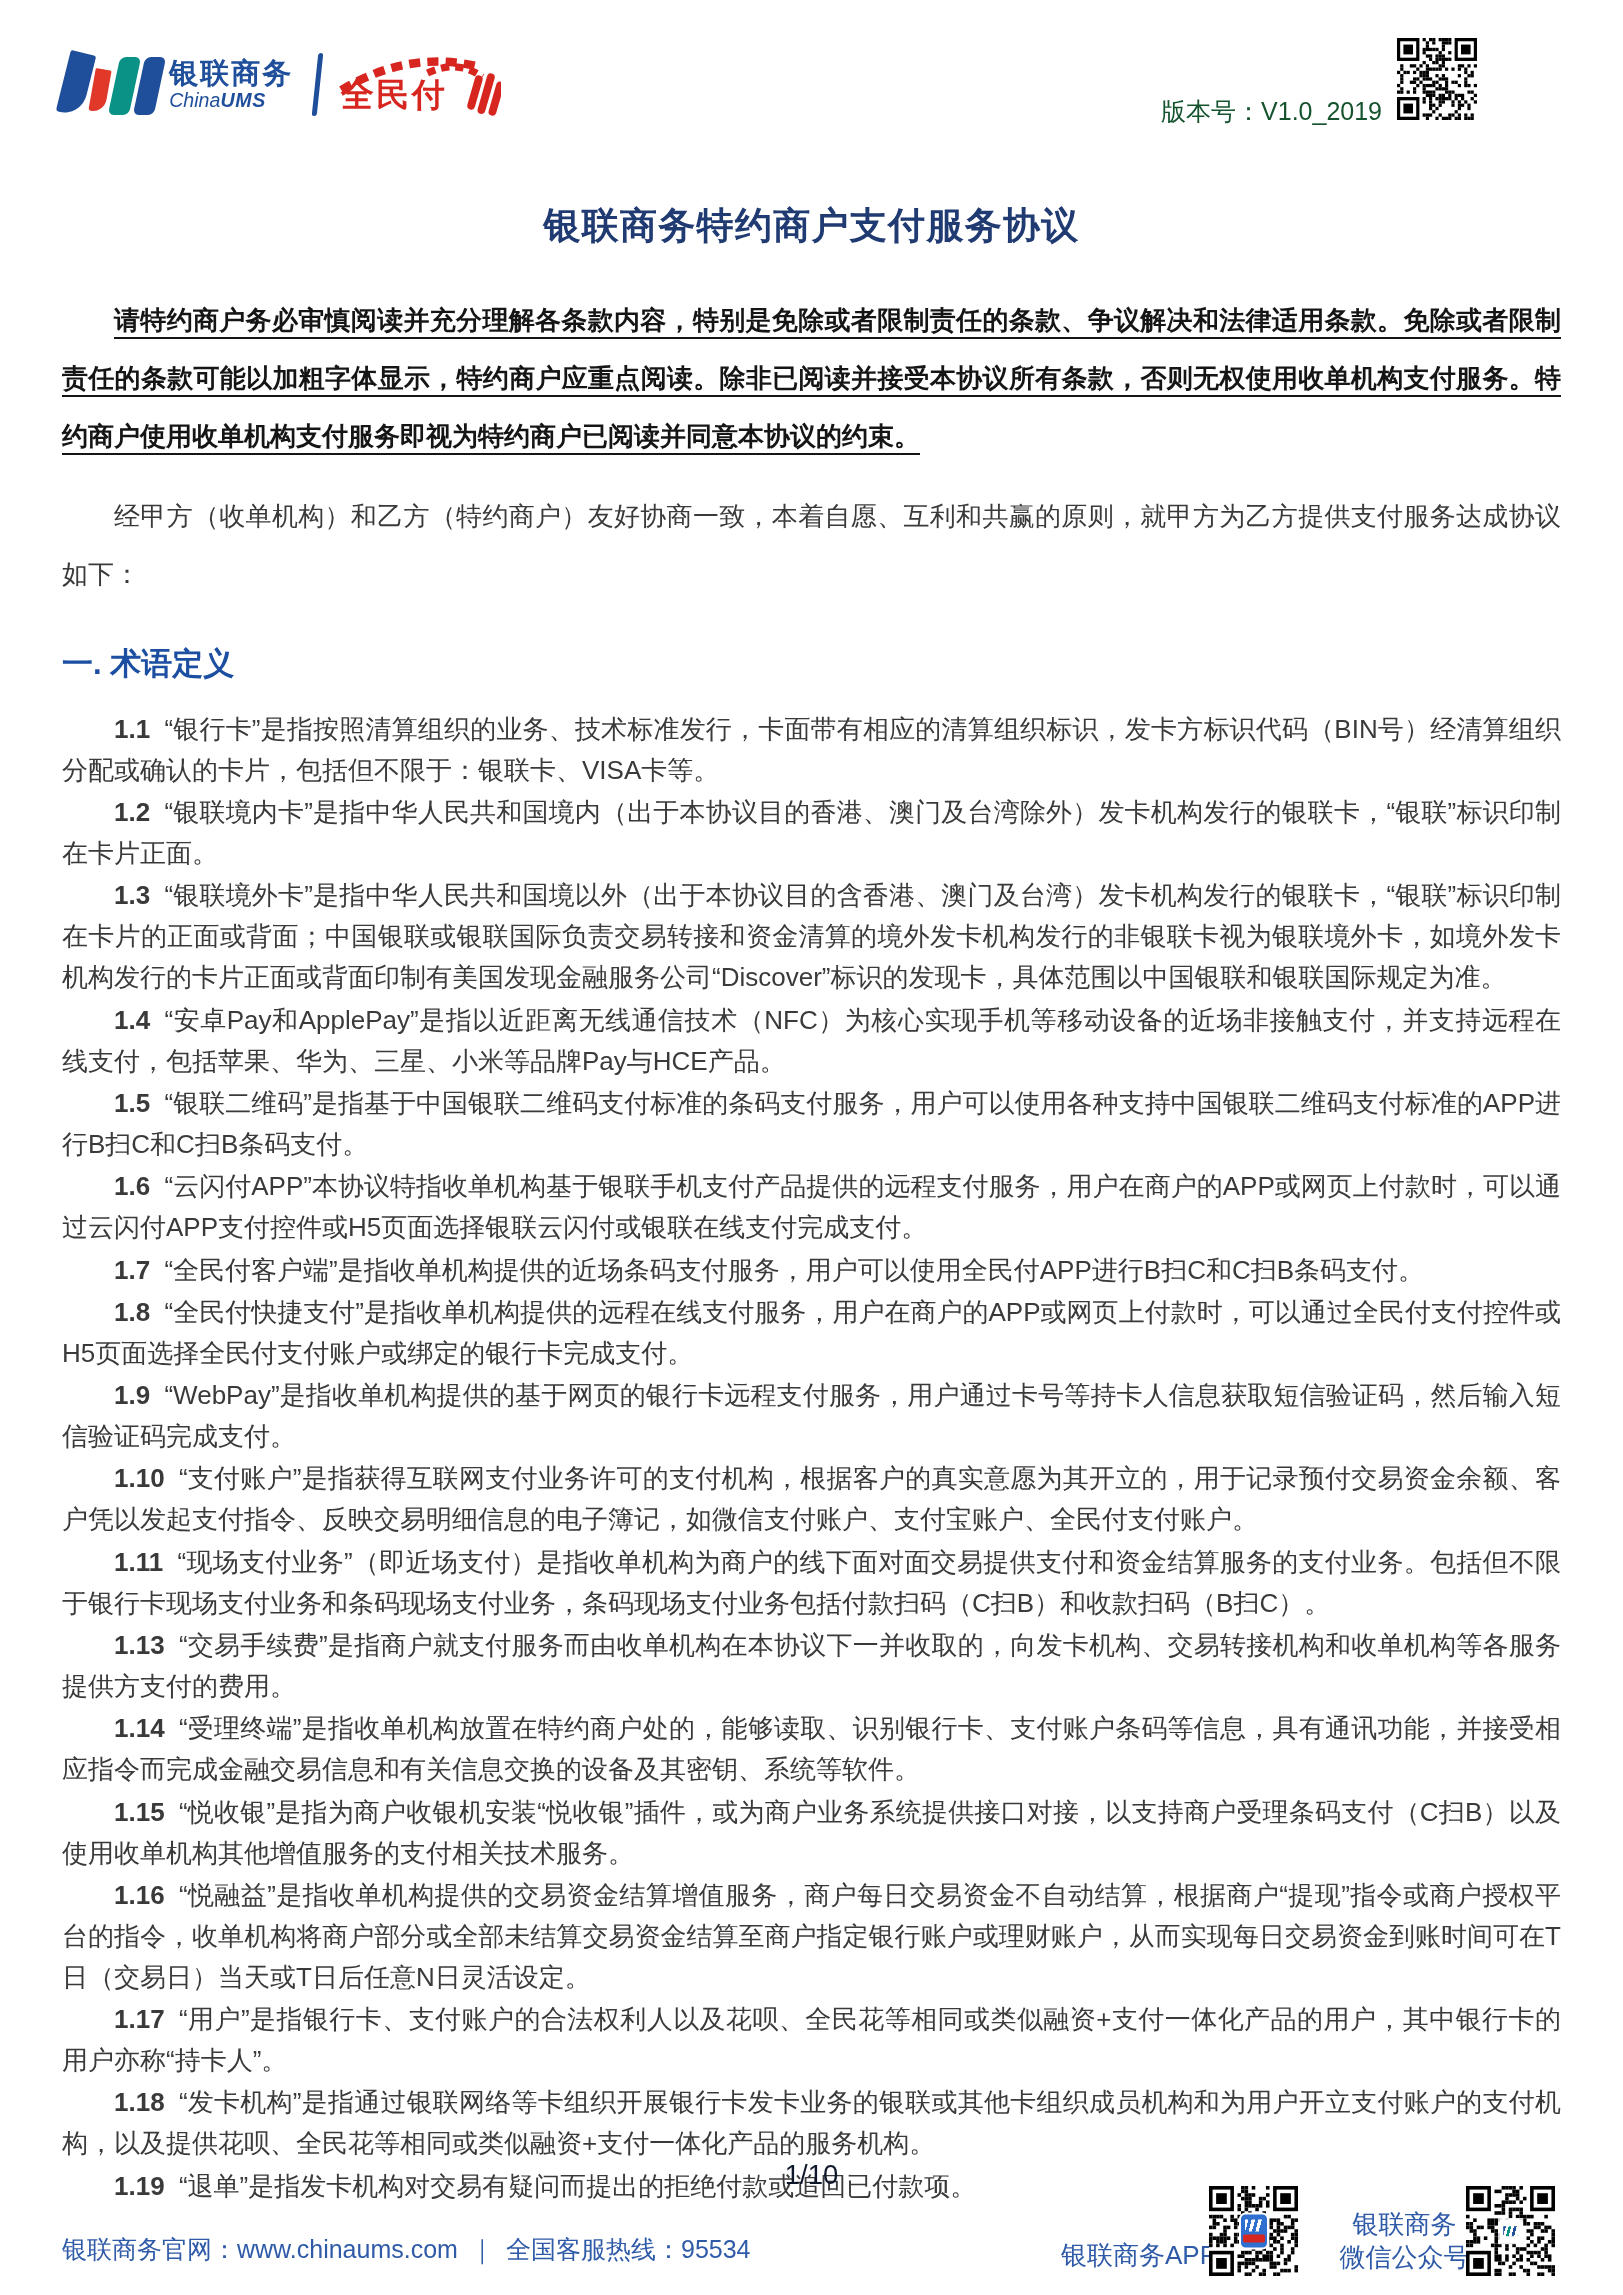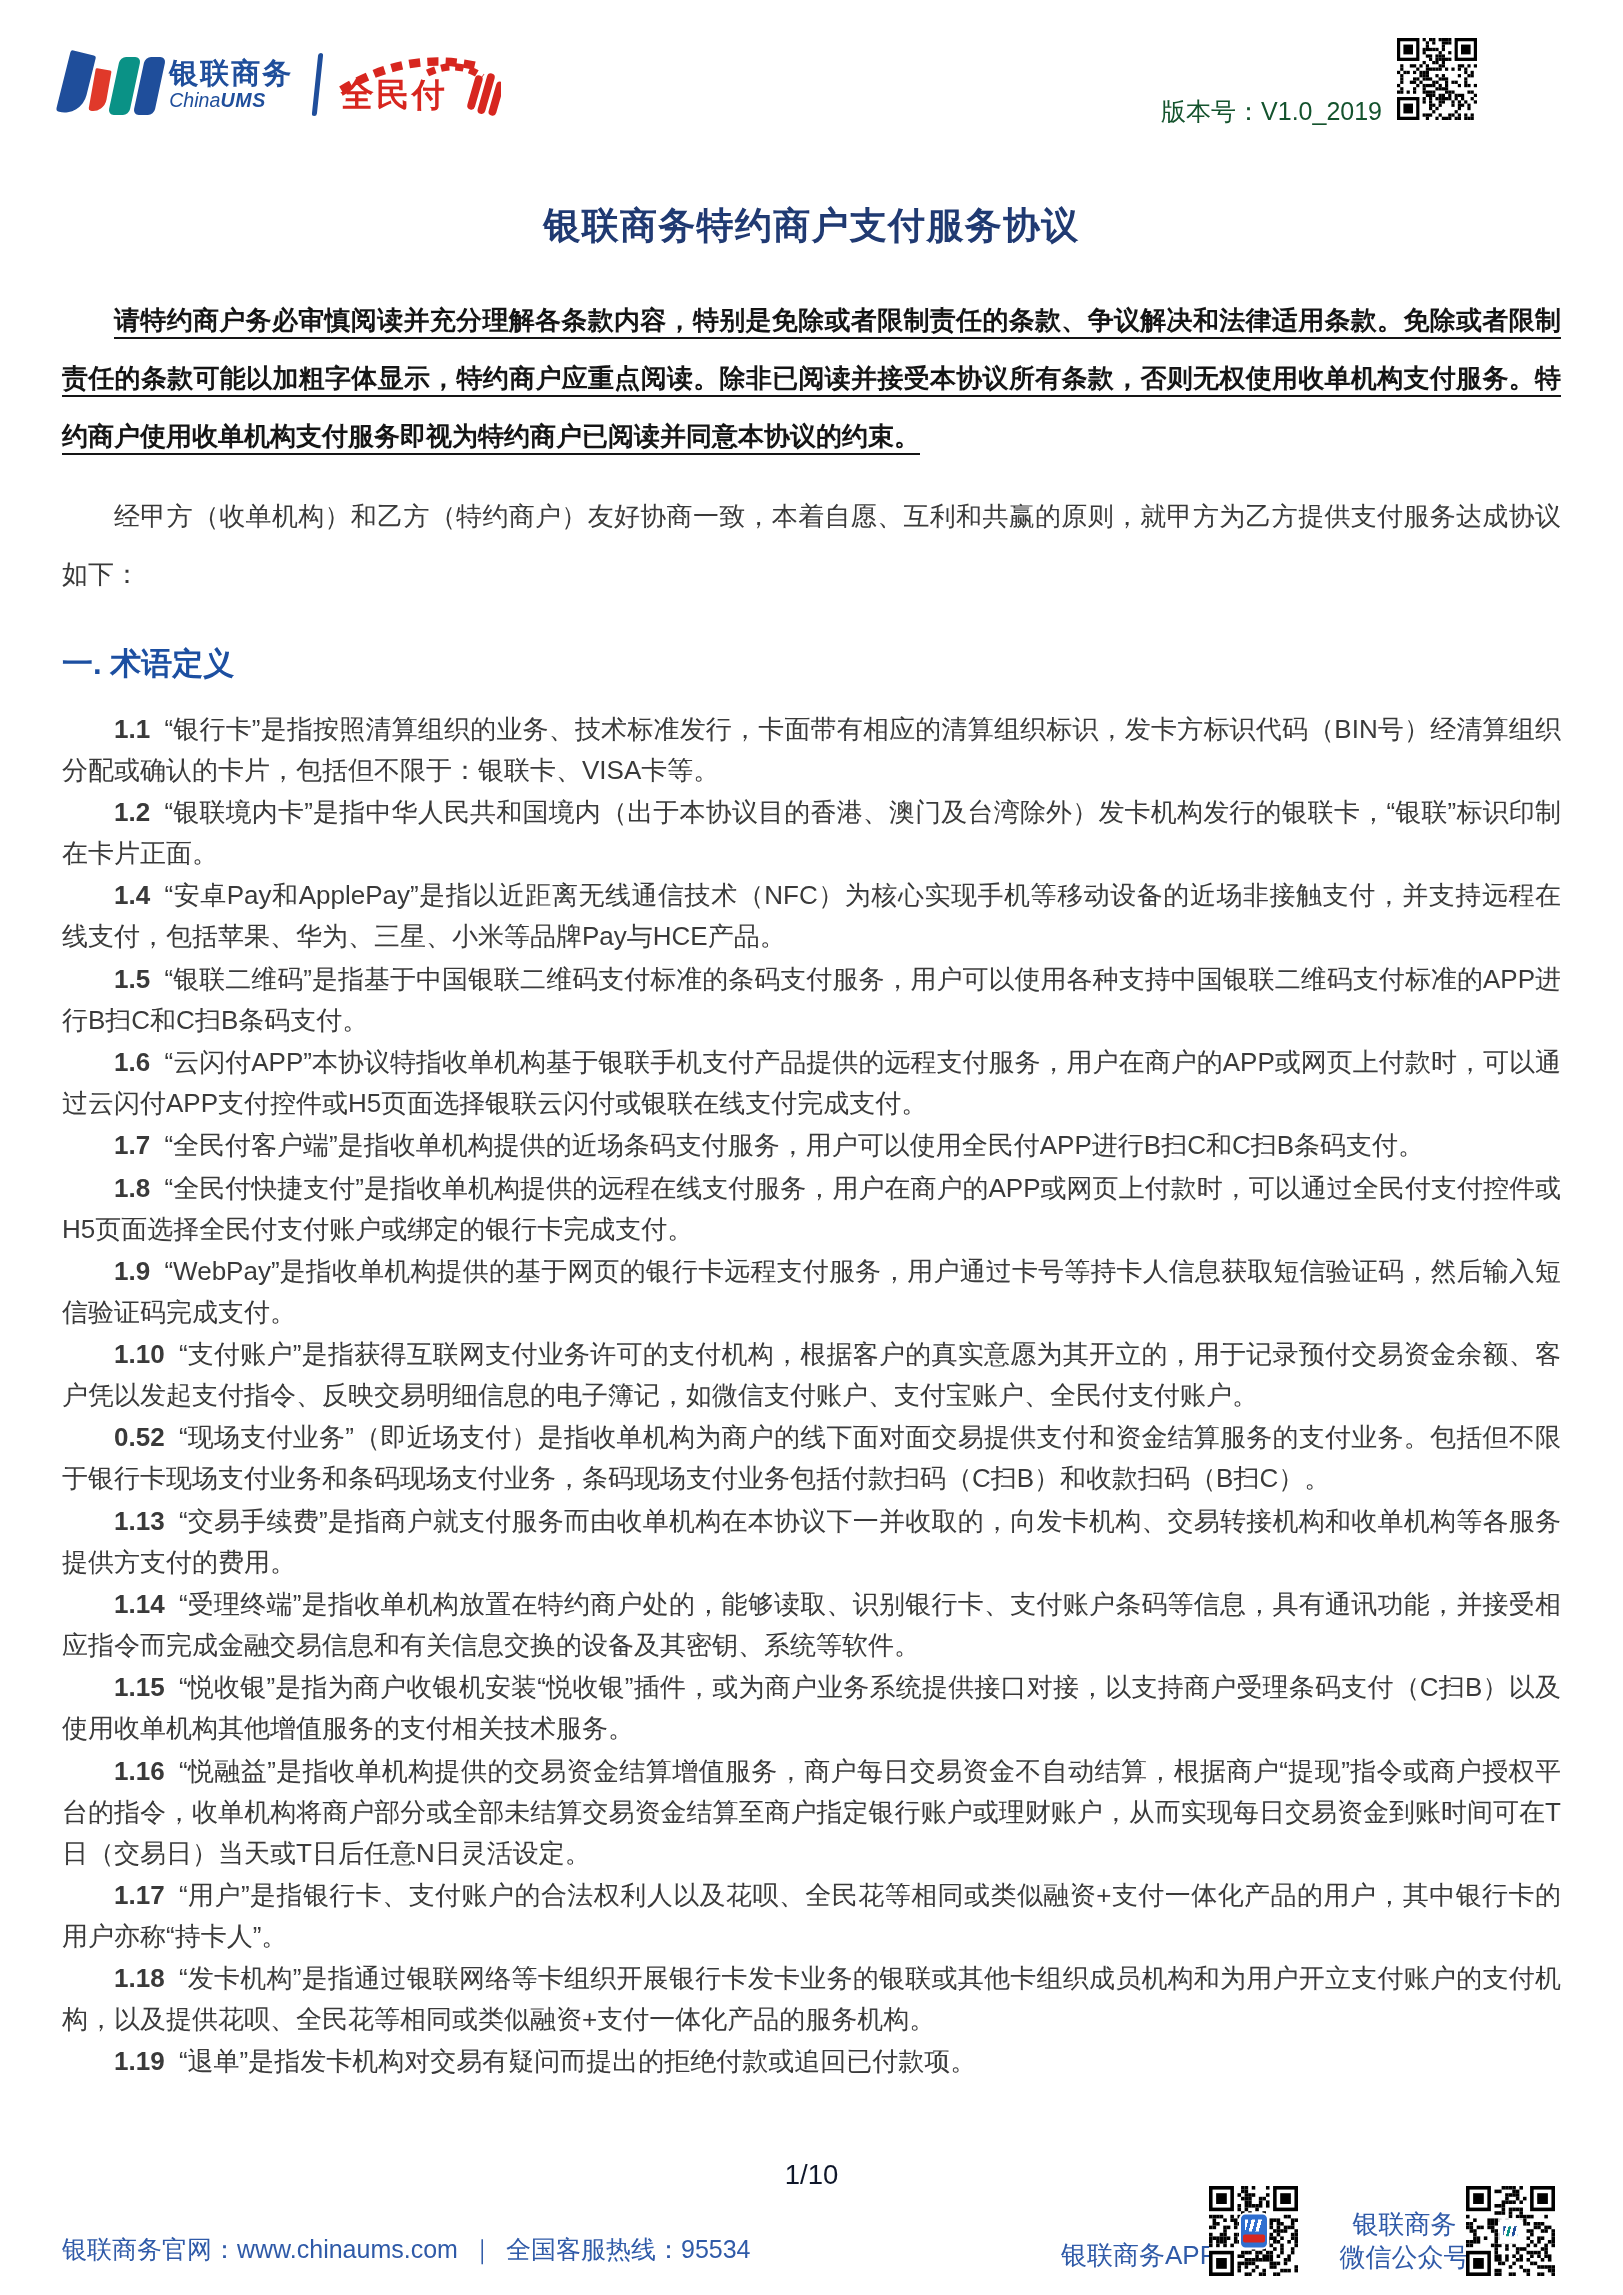--- a/index.html
+++ b/index.html
@@ -300,28 +300,29 @@
     <h1 class="doc-title">银联商务特约商户支付服务协议</h1>
 
     <p class="para intro">请特约商户务必审慎阅读并充分理解各条款内容，特别是免除或者限制责任的条款、争议解决和法律适用条款。免除或者限制责任的条款可能以加粗字体显示，特约商户应重点阅读。除非已阅读并接受本协议所有条款，否则无权使用收单机构支付服务。特约商户使用收单机构支付服务即视为特约商户已阅读并同意本协议的约束。</p>
     <p class="para preamble">经甲方（收单机构）和乙方（特约商户）友好协商一致，本着自愿、互利和共赢的原则，就甲方为乙方提供支付服务达成协议如下：</p>
 
     <h2 class="sec-heading">一. 术语定义</h2>
 
     <div class="items">
       <p class="item"><span class="num">1.1</span><span>“银行卡”是指按照清算组织的业务、技术标准发行，卡面带有相应的清算组织标识，发卡方标识代码（BIN号）经清算组织分配或确认的卡片，包括但不限于：银联卡、VISA卡等。</span></p>
       <p class="item"><span class="num">1.2</span><span>“银联境内卡”是指中华人民共和国境内（出于本协议目的香港、澳门及台湾除外）发卡机构发行的银联卡，“银联”标识印制在卡片正面。</span></p>
+      <p class="item"><span class="num">1.3</span><span>“银联境外卡”是指中华人民共和国境以外（出于本协议目的含香港、澳门及台湾）发卡机构发行的银联卡，“银联”标识印制在卡片的正面或背面；中国银联或银联国际负责交易转接和资金清算的境外发卡机构发行的非银联卡视为银联境外卡，如境外发卡机构发行的卡片正面或背面印制有美国发现金融服务公司“Discover”标识的发现卡，具体范围以中国银联和银联国际规定为准。</span></p>
       <p class="item"><span class="num">1.4</span><span>“安卓Pay和ApplePay”是指以近距离无线通信技术（NFC）为核心实现手机等移动设备的近场非接触支付，并支持远程在线支付，包括苹果、华为、三星、小米等品牌Pay与HCE产品。</span></p>
       <p class="item"><span class="num">1.5</span><span>“银联二维码”是指基于中国银联二维码支付标准的条码支付服务，用户可以使用各种支持中国银联二维码支付标准的APP进行B扫C和C扫B条码支付。</span></p>
       <p class="item"><span class="num">1.6</span><span>“云闪付APP”本协议特指收单机构基于银联手机支付产品提供的远程支付服务，用户在商户的APP或网页上付款时，可以通过云闪付APP支付控件或H5页面选择银联云闪付或银联在线支付完成支付。</span></p>
       <p class="item"><span class="num">1.7</span><span>“全民付客户端”是指收单机构提供的近场条码支付服务，用户可以使用全民付APP进行B扫C和C扫B条码支付。</span></p>
       <p class="item"><span class="num">1.8</span><span>“全民付快捷支付”是指收单机构提供的远程在线支付服务，用户在商户的APP或网页上付款时，可以通过全民付支付控件或H5页面选择全民付支付账户或绑定的银行卡完成支付。</span></p>
       <p class="item"><span class="num">1.9</span><span>“WebPay”是指收单机构提供的基于网页的银行卡远程支付服务，用户通过卡号等持卡人信息获取短信验证码，然后输入短信验证码完成支付。</span></p>
       <p class="item"><span class="num">1.10</span><span>“支付账户”是指获得互联网支付业务许可的支付机构，根据客户的真实意愿为其开立的，用于记录预付交易资金余额、客户凭以发起支付指令、反映交易明细信息的电子簿记，如微信支付账户、支付宝账户、全民付支付账户。</span></p>
-      <p class="item"><span class="num">0.52</span><span>“现场支付业务”（即近场支付）是指收单机构为商户的线下面对面交易提供支付和资金结算服务的支付业务。包括但不限于银行卡现场支付业务和条码现场支付业务，条码现场支付业务包括付款扫码（C扫B）和收款扫码（B扫C）。</span></p>
+      <p class="item"><span class="num">1.11</span><span>“现场支付业务”（即近场支付）是指收单机构为商户的线下面对面交易提供支付和资金结算服务的支付业务。包括但不限于银行卡现场支付业务和条码现场支付业务，条码现场支付业务包括付款扫码（C扫B）和收款扫码（B扫C）。</span></p>
       <p class="item"><span class="num">1.13</span><span>“交易手续费”是指商户就支付服务而由收单机构在本协议下一并收取的，向发卡机构、交易转接机构和收单机构等各服务提供方支付的费用。</span></p>
       <p class="item"><span class="num">1.14</span><span>“受理终端”是指收单机构放置在特约商户处的，能够读取、识别银行卡、支付账户条码等信息，具有通讯功能，并接受相应指令而完成金融交易信息和有关信息交换的设备及其密钥、系统等软件。</span></p>
       <p class="item"><span class="num">1.15</span><span>“悦收银”是指为商户收银机安装“悦收银”插件，或为商户业务系统提供接口对接，以支持商户受理条码支付（C扫B）以及使用收单机构其他增值服务的支付相关技术服务。</span></p>
       <p class="item"><span class="num">1.16</span><span>“悦融益”是指收单机构提供的交易资金结算增值服务，商户每日交易资金不自动结算，根据商户“提现”指令或商户授权平台的指令，收单机构将商户部分或全部未结算交易资金结算至商户指定银行账户或理财账户，从而实现每日交易资金到账时间可在T日（交易日）当天或T日后任意N日灵活设定。</span></p>
       <p class="item"><span class="num">1.17</span><span>“用户”是指银行卡、支付账户的合法权利人以及花呗、全民花等相同或类似融资+支付一体化产品的用户，其中银行卡的用户亦称“持卡人”。</span></p>
       <p class="item"><span class="num">1.18</span><span>“发卡机构”是指通过银联网络等卡组织开展银行卡发卡业务的银联或其他卡组织成员机构和为用户开立支付账户的支付机构，以及提供花呗、全民花等相同或类似融资+支付一体化产品的服务机构。</span></p>
       <p class="item"><span class="num">1.19</span><span>“退单”是指发卡机构对交易有疑问而提出的拒绝付款或追回已付款项。</span></p>
     </div>
   </div>
 

